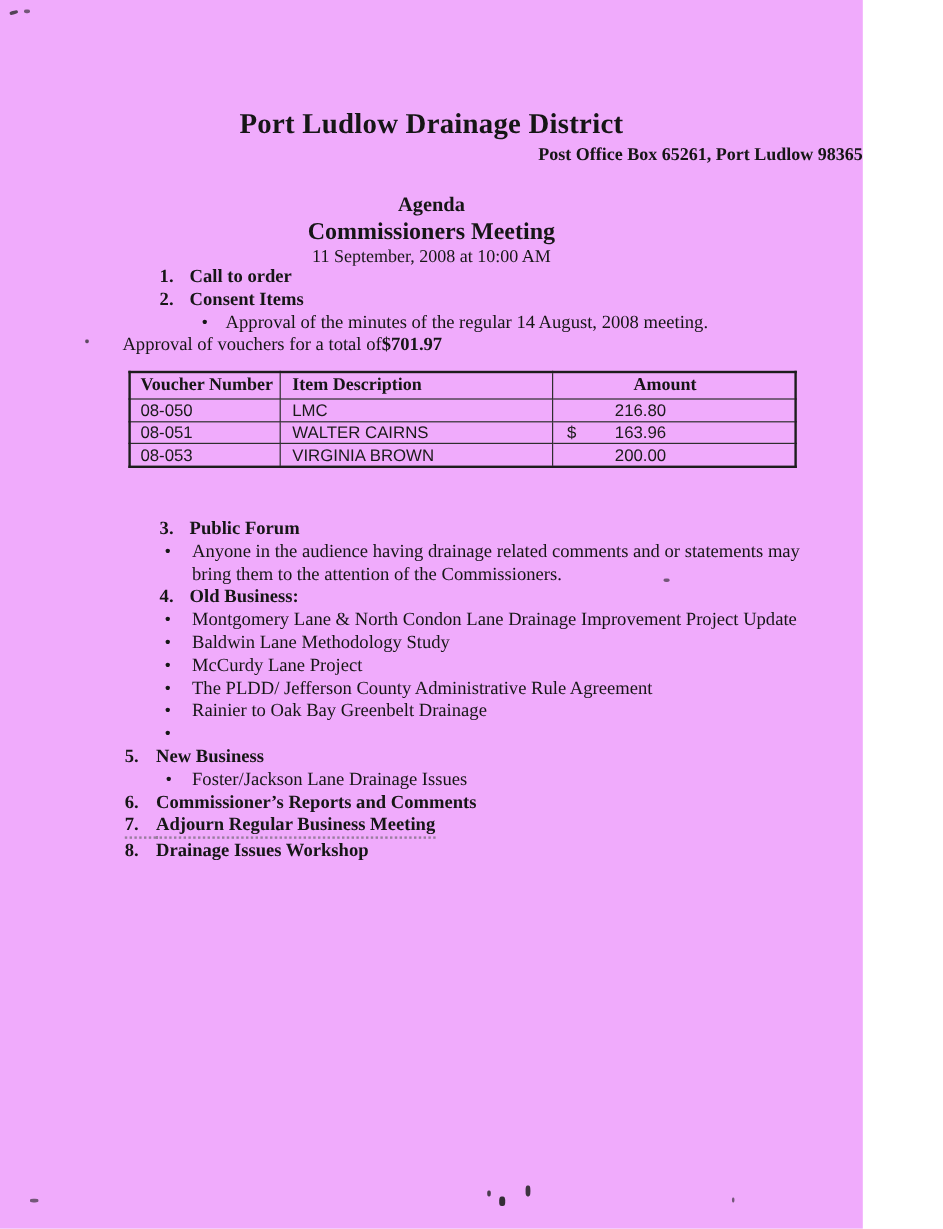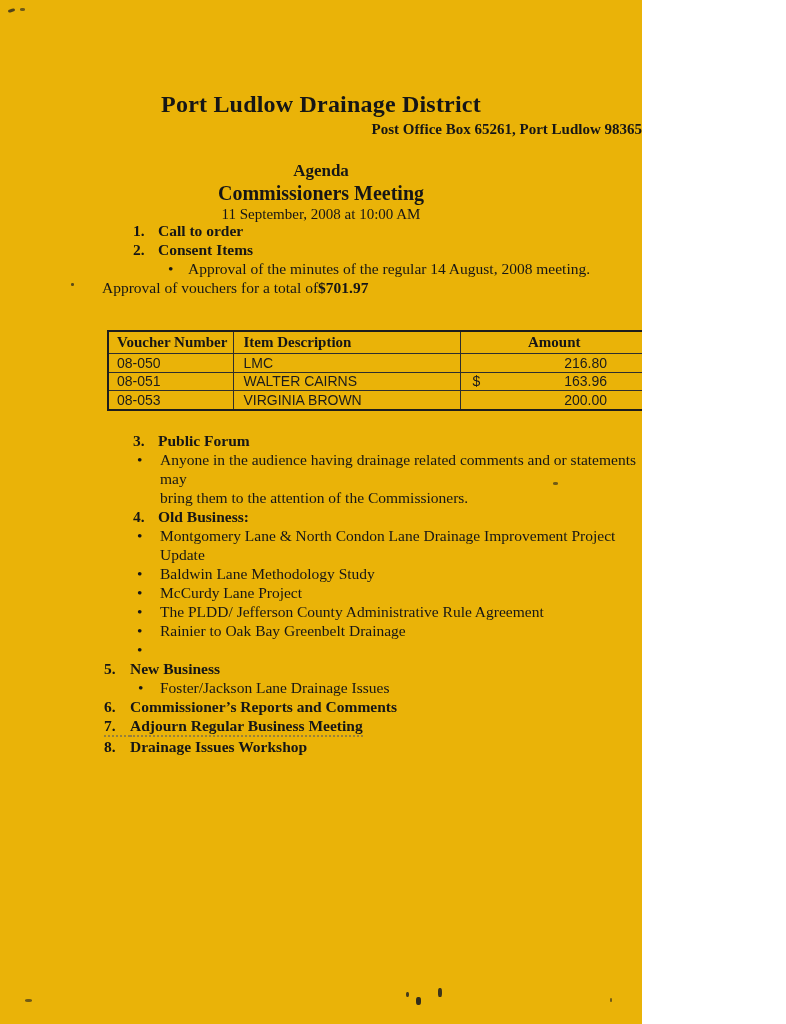--- a/index.html
+++ b/index.html
@@ -1,18 +1,18 @@
 <!DOCTYPE html>
 <html><head>
 <meta charset="utf-8">
 <style>
   html, body { margin:0; padding:0; background:#ffffff; }
   .page {
-    position:relative; width:642px; height:1024px;
-    background:#eab308; color:#161616;
+    position:relative; width:719px; height:1024px;
+    background:#f0abfc; color:#161616;
     font-family:"Liberation Serif","DejaVu Serif",serif;
     overflow:hidden;
   }
 
   
   .doc-header { position:absolute; top:90px; left:0; width:100%; text-align:center; }
   .doc-title    { font-size:24px; font-weight:bold; line-height:28px; letter-spacing:.2px; }
   .doc-address  { font-size:15px; font-weight:bold; line-height:18px; margin-top:2px;text-align:right; }
   .doc-label    { font-size:17px; font-weight:bold; line-height:22px; margin-top:22px; }
   .doc-meeting  { font-size:20px; font-weight:bold; line-height:23px; }
@@ -36,39 +36,39 @@
   .sans { font-family:"Liberation Sans","DejaVu Sans",sans-serif; font-size:14.5px; }
 
   .smudge .num-lbl, .smudge .itm {
     display:inline-block;
     border-bottom:2px dotted rgba(95,95,95,.6);
     padding-bottom:0px;
   }
 
   
   .voucher-table {
-    position:absolute; top:330px; left:107px;
+    position:absolute; top:309px; left:107px;
     width:555px; border-collapse:collapse; table-layout:fixed;
     border:2.5px solid #1d1d1d;
   }
   .voucher-table th, .voucher-table td { border:1.5px solid #2e2e2e; overflow:hidden; }
   .voucher-table th {
     font-size:15px; font-weight:bold; height:21px;
     text-align:left; padding:0 0 0 8px;
   }
   .voucher-table th.h-desc { padding-left:10px; }
   .voucher-table th.h-amount { text-align:center; padding:0 14px 0 0; }
   .voucher-table td {
     font-family:"Liberation Sans","DejaVu Sans",sans-serif;
     font-size:14px; height:17.5px; padding:0; vertical-align:middle;
     color:#1b1b1b;
   }
   .voucher-table td.c-voucher { padding-left:8px; }
   .voucher-table td.c-desc    { padding-left:10px; }
-  .voucher-table td.c-amount  { position:relative; text-align:right; padding-right:55px; }
+  .voucher-table td.c-amount  { position:relative; text-align:center; padding-right:55px; }
   .currency { position:absolute; left:12px; top:50%; transform:translateY(-50%); }
 
   
   .speck { position:absolute; background:#1f1f1f; border-radius:40%; }
 </style>
 </head>
 <body>
 
 <div class="page">
 

